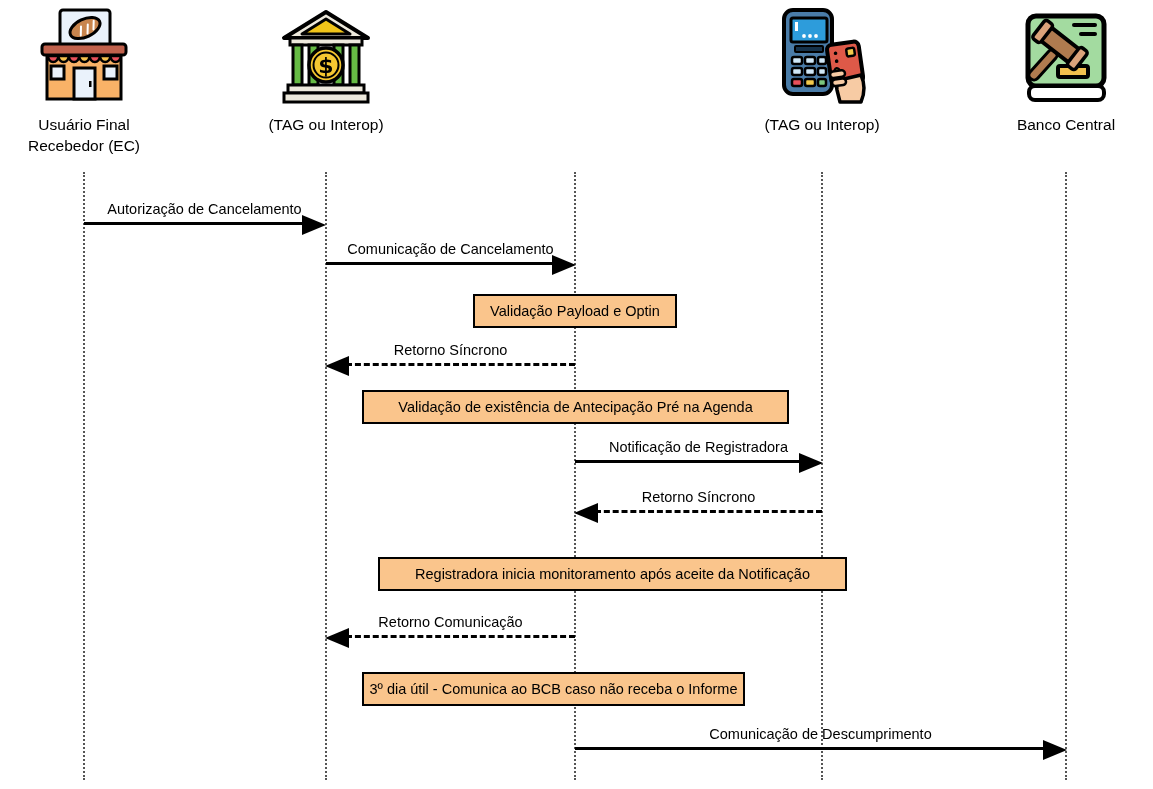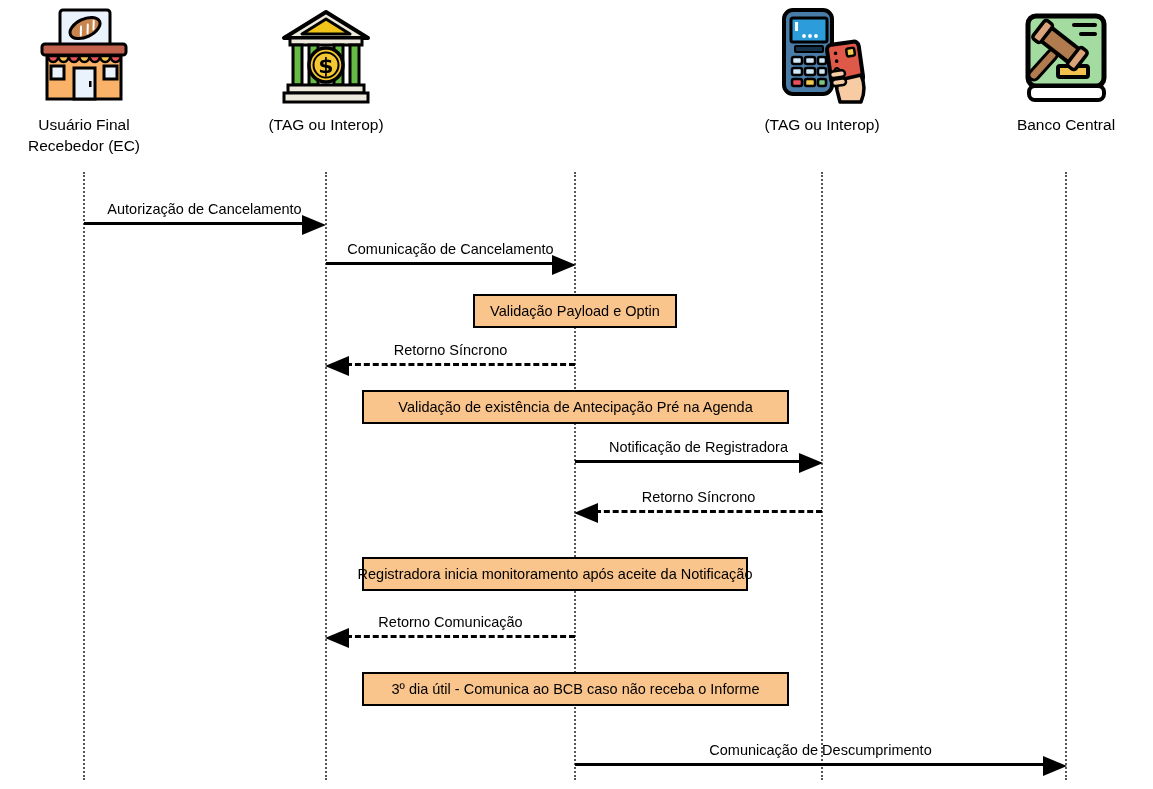--- a/index.html
+++ b/index.html
@@ -170,33 +170,33 @@
     <div class="msg-line line-solid-right"></div>
     <div class="head-right"></div>
   </div>
 
   <div class="msg" style="left:575px; top:483px; width:247px;">
     <div class="msg-label">Retorno Síncrono</div>
     <div class="msg-line line-dashed-left"></div>
     <div class="head-left"></div>
   </div>
 
-  <div class="pbox" style="left:362px; top:557px; width:386px;align-items:center;">
+  <div class="pbox" style="left:378px; top:557px; width:469px;align-items:center;">
     <span>Registradora inicia monitoramento após aceite da Notificação</span>
   </div>
 
   <div class="msg" style="left:326px; top:608px; width:249px;">
     <div class="msg-label">Retorno Comunicação</div>
     <div class="msg-line line-dashed-left"></div>
     <div class="head-left"></div>
   </div>
 
-  <div class="pbox" style="left:362px; top:672px; width:427px;">
+  <div class="pbox" style="left:362px; top:672px; width:383px;">
     <span>3º dia útil - Comunica ao BCB caso não receba o Informe</span>
   </div>
 
-  <div class="msg" style="left:575px; top:720px; width:491px;margin-top:16px;">
+  <div class="msg" style="left:575px; top:720px; width:491px;">
     <div class="msg-label">Comunicação de Descumprimento</div>
     <div class="msg-line line-solid-right"></div>
     <div class="head-right"></div>
   </div>
 
 </div>
 
 </body></html>

